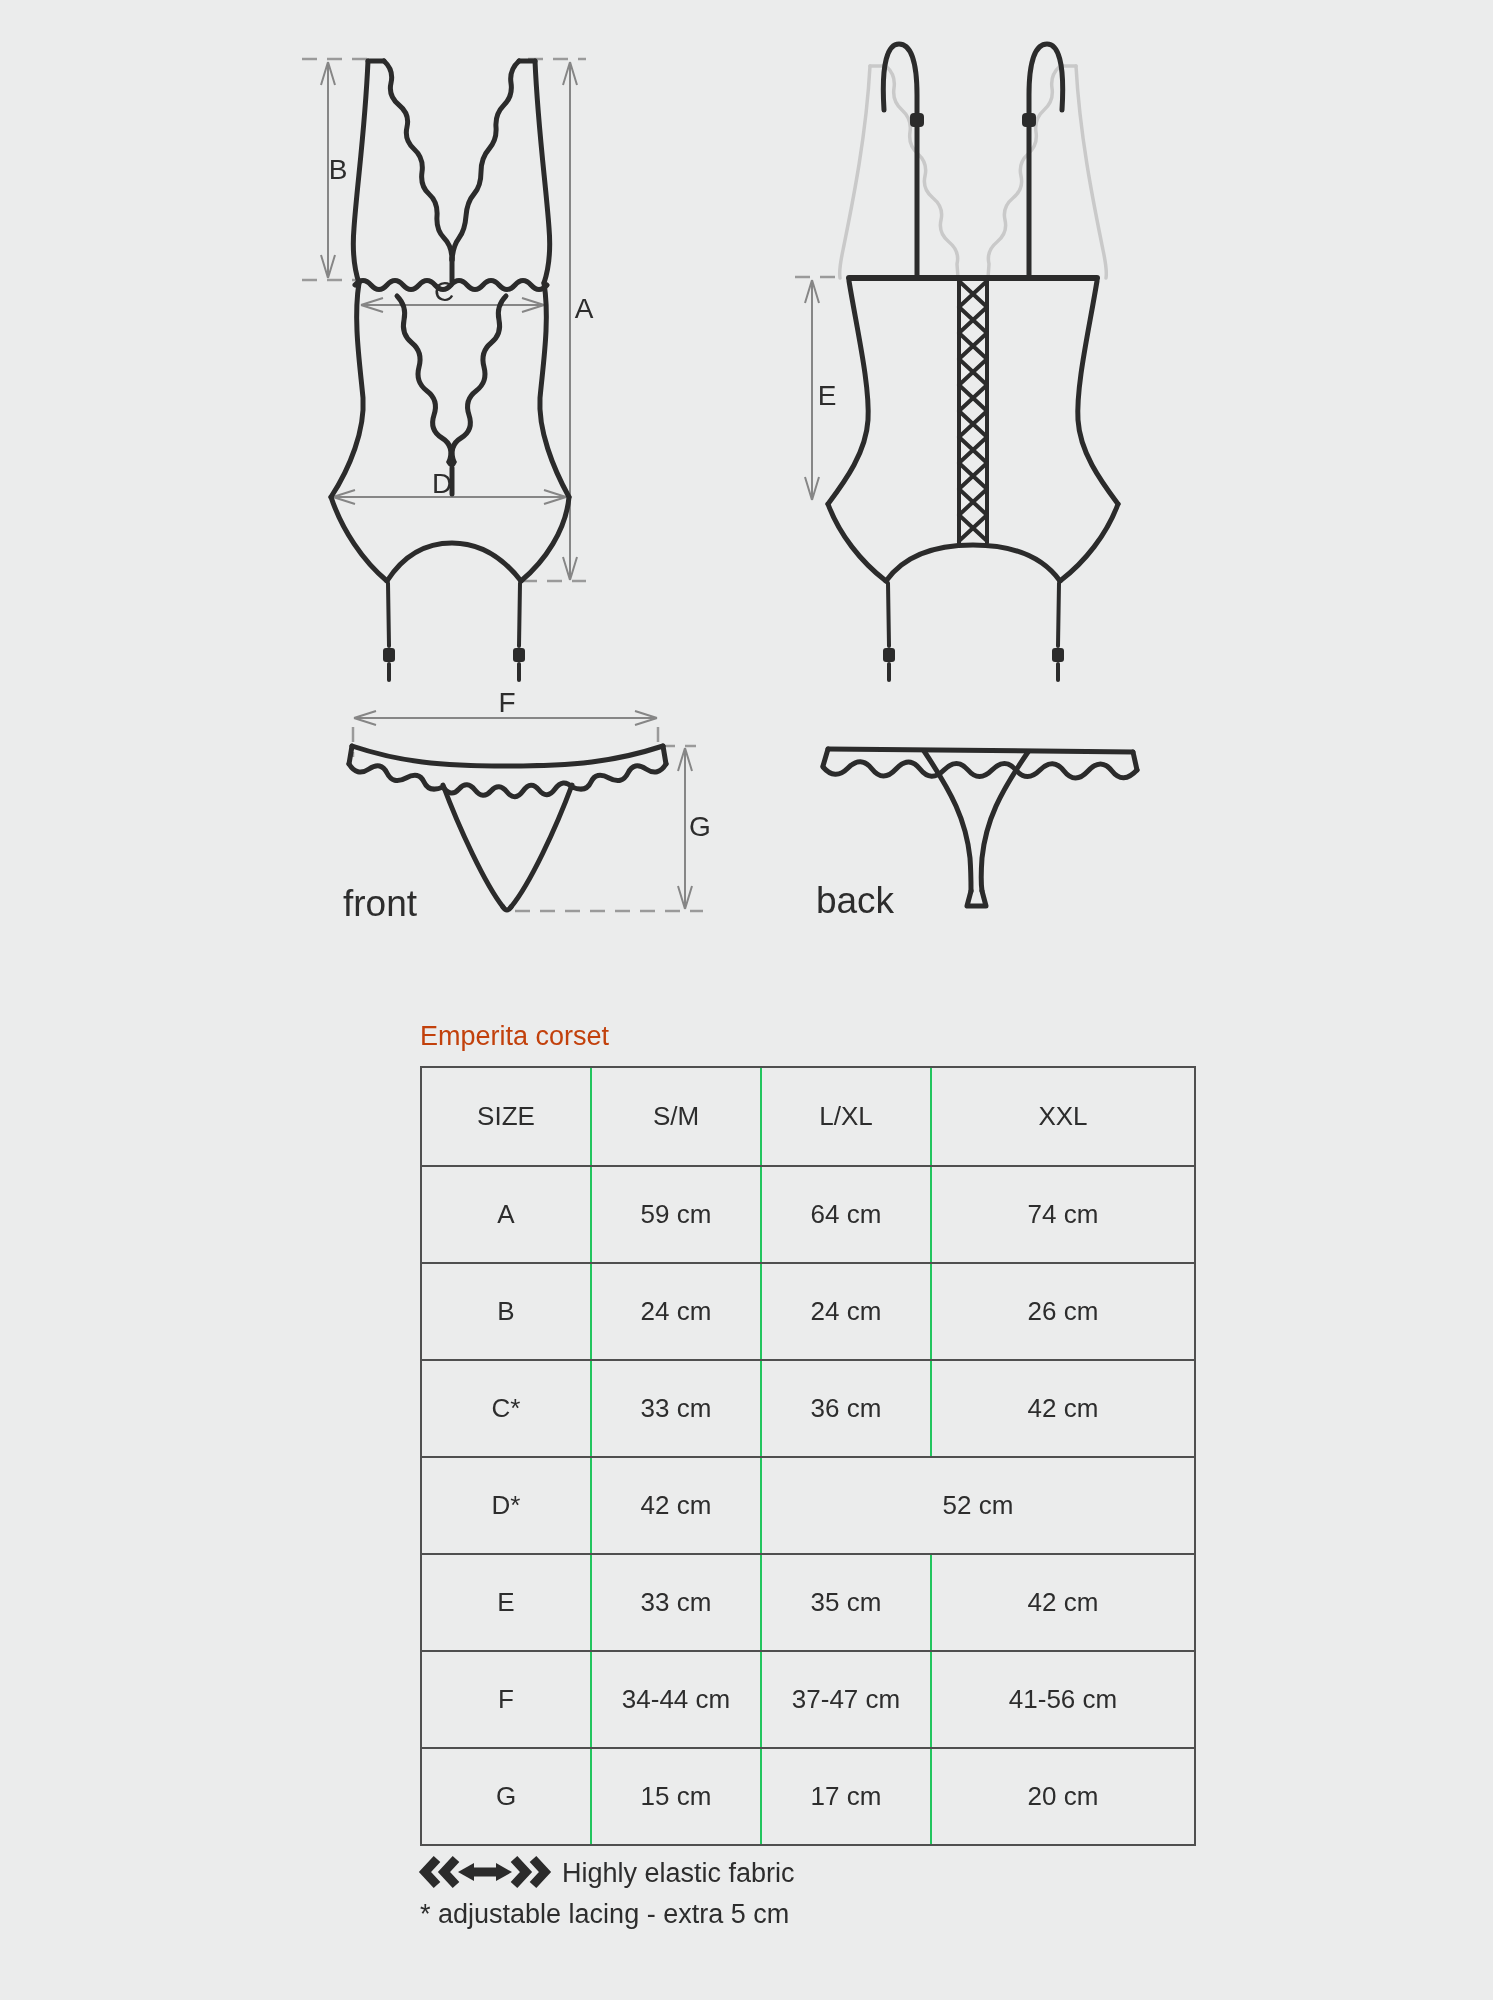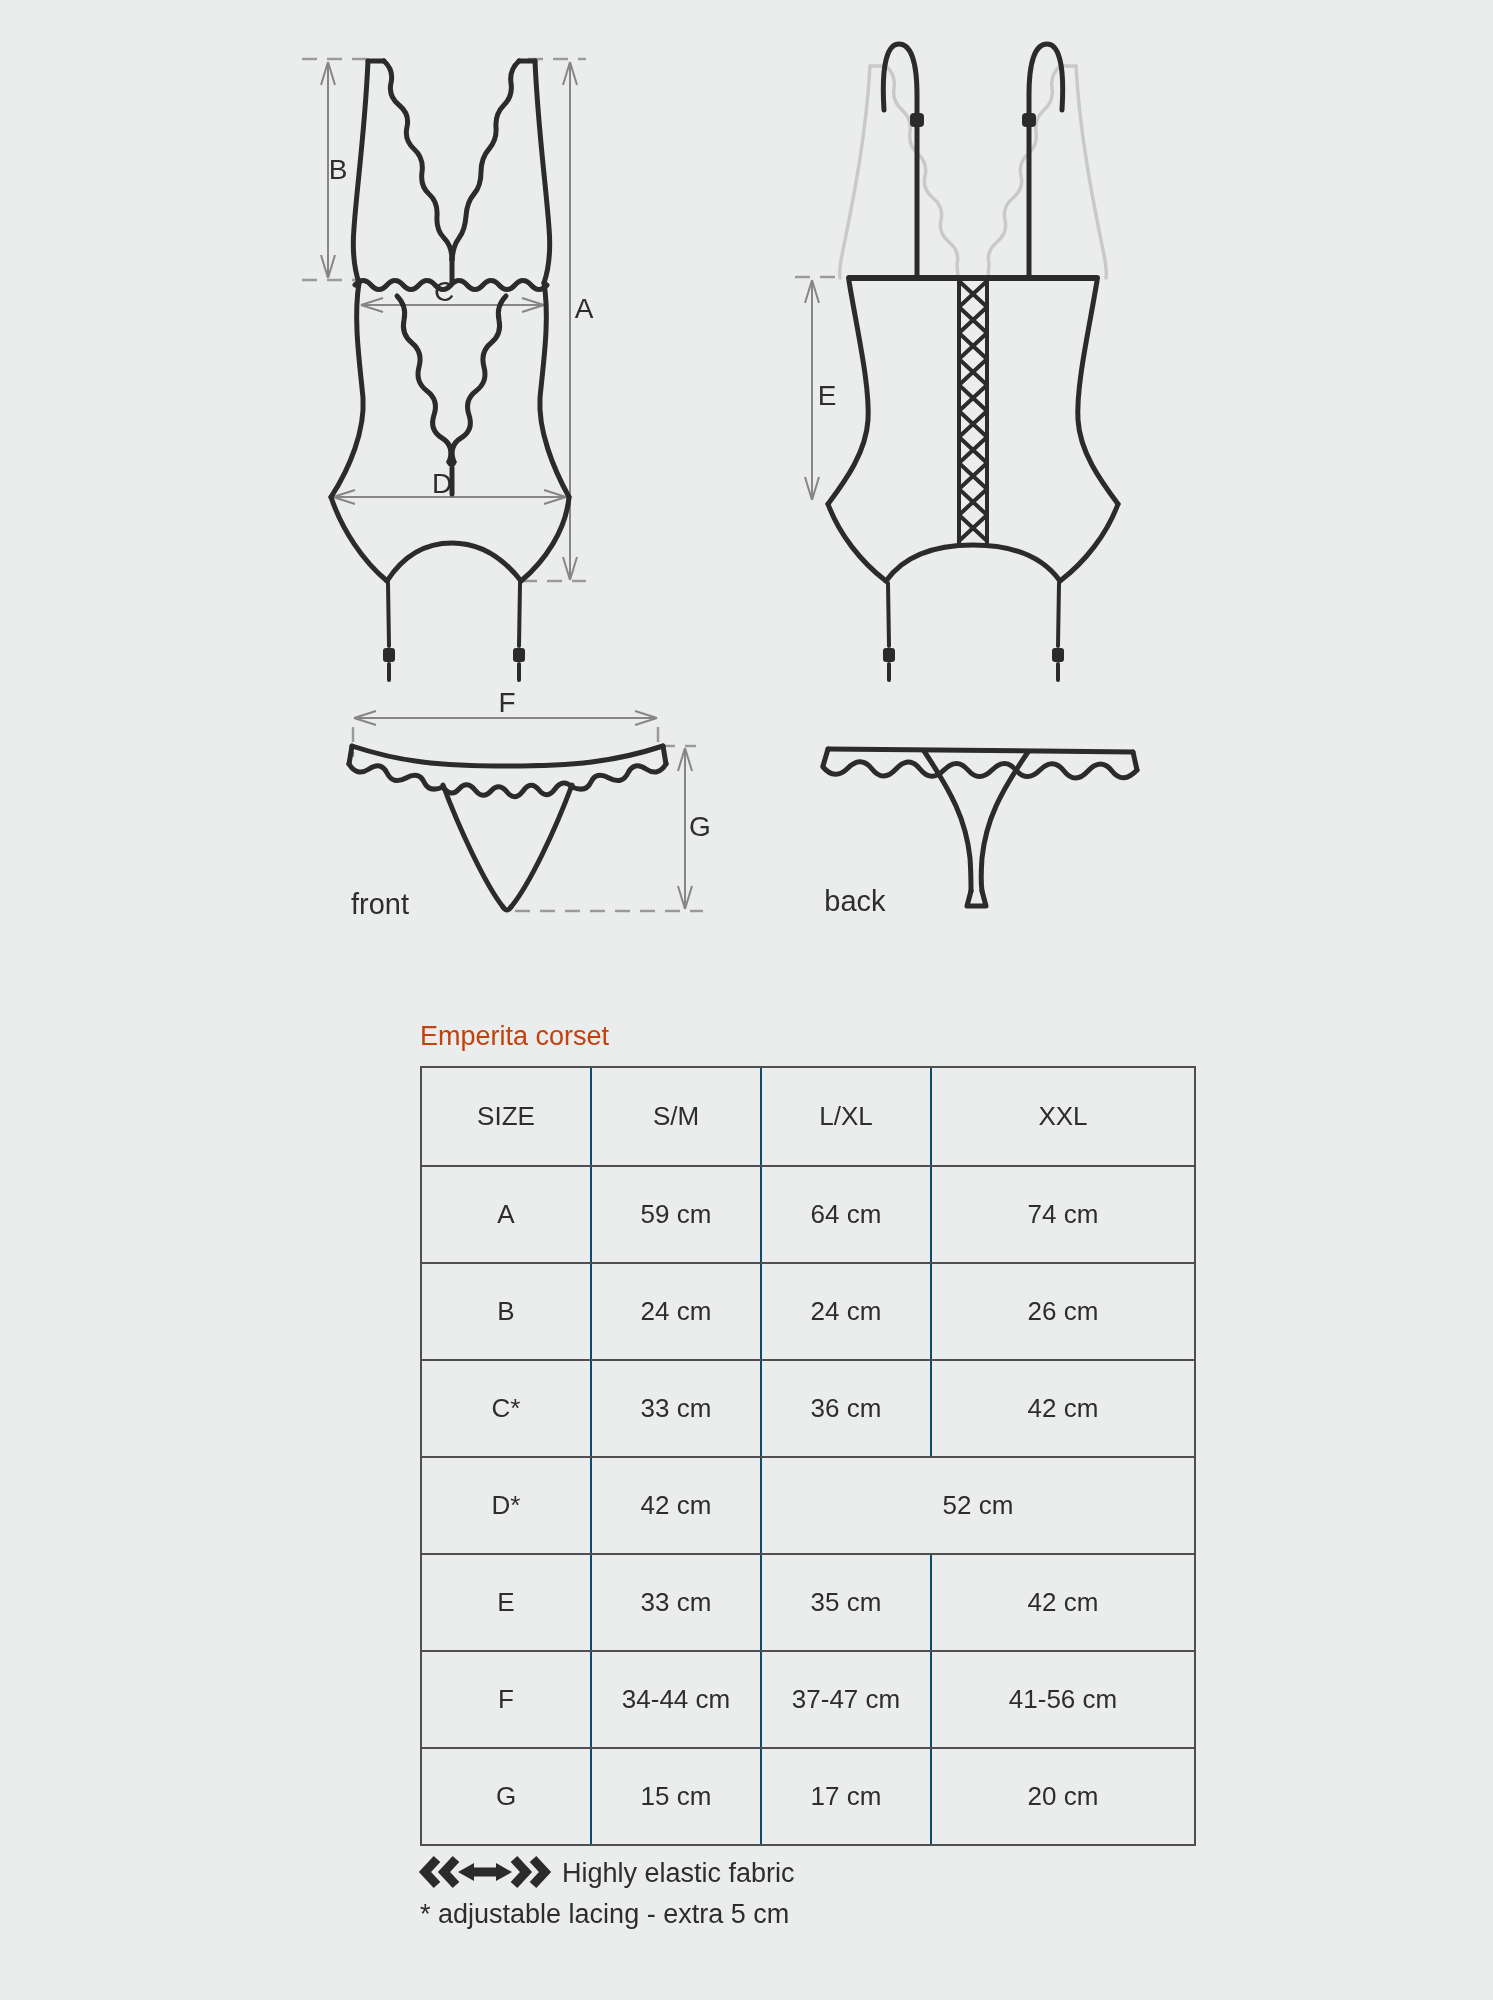--- a/index.html
+++ b/index.html
@@ -8,27 +8,27 @@
   svg{position:absolute;left:0;top:0;}
   .ol{stroke:#2b2b2b;stroke-width:5;fill:none;stroke-linecap:round;stroke-linejoin:round;}
   .ol6{stroke:#2b2b2b;stroke-width:6;fill:none;stroke-linecap:round;}
   .thin{stroke:#2b2b2b;stroke-width:4;fill:none;stroke-linecap:round;}
   .fillb{fill:#2b2b2b;stroke:none;}
   .ghost{stroke:#c9c9c9;stroke-width:3.5;fill:none;stroke-linecap:round;stroke-linejoin:round;}
   .dim{stroke:#868686;stroke-width:2;fill:none;}
   .dash{stroke:#9a9a9a;stroke-width:2.5;fill:none;stroke-dasharray:15 10;}
   .icon-stroke{stroke:#2b2b2b;stroke-width:9;fill:none;stroke-linejoin:miter;}
   .dimlbl{position:absolute;transform:translate(-50%,-50%);font-size:28px;color:#2d2d2d;white-space:nowrap;}
-  .viewlbl{position:absolute;transform:translate(-50%,-50%);font-size:29px;color:#2d2d2d;white-space:nowrap;}
+  .viewlbl{position:absolute;transform:translate(-50%,-50%);font-size:37px;color:#2d2d2d;white-space:nowrap;}
   .title{position:absolute;left:420px;top:1036px;transform:translateY(-50%);font-size:27px;color:#c2410c;white-space:nowrap;}
   .size-table{position:absolute;left:420px;top:1066px;width:776px;border:2px solid #4f4f4f;box-sizing:border-box;}
   .trow{display:flex;height:97px;box-sizing:border-box;}
   .trow + .trow{border-top:2px solid #4f4f4f;}
   .tcell{display:flex;align-items:center;justify-content:center;font-size:26px;color:#2d2d2d;box-sizing:border-box;}
-  .tcell + .tcell{border-left:2px solid #0c4a6e;}
+  .tcell + .tcell{border-left:2px solid #22c55e;}
   .col0{width:168px;} .col1{width:170px;} .col2{width:170px;} .col3{flex:1;}
   .note{position:absolute;transform:translateY(-50%);font-size:27px;color:#2d2d2d;white-space:nowrap;}
 </style>
 </head>
 <body>
 
 <div id="canvas">
 
   <svg width="1493" height="2000" viewBox="0 0 1493 2000">
 

